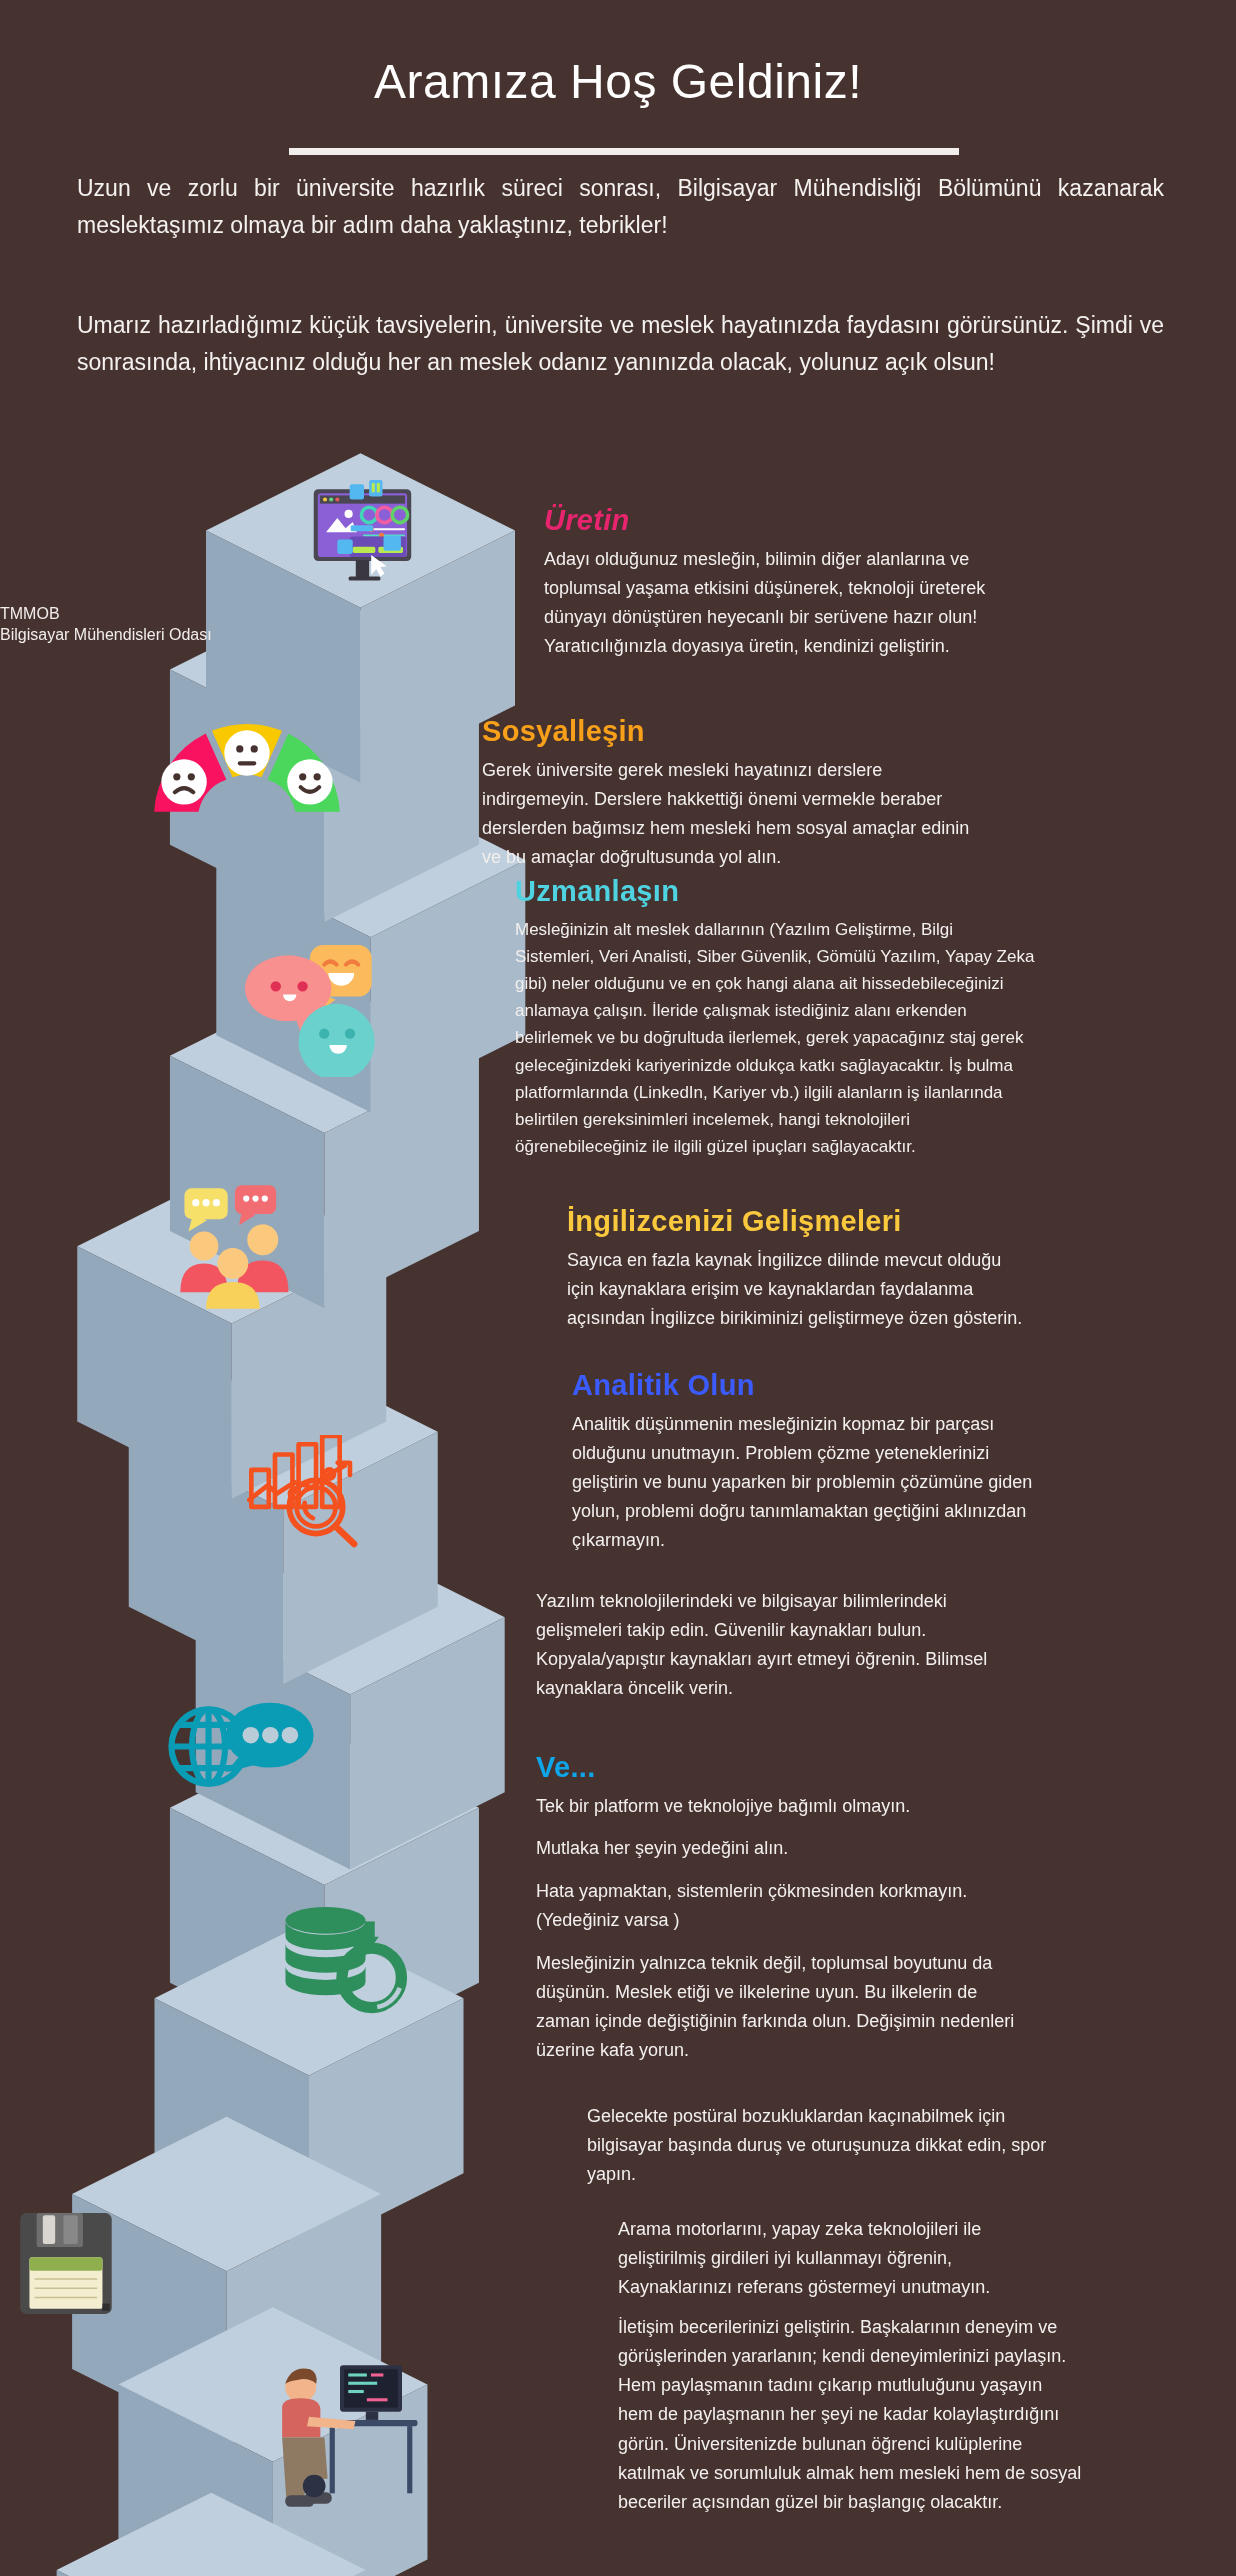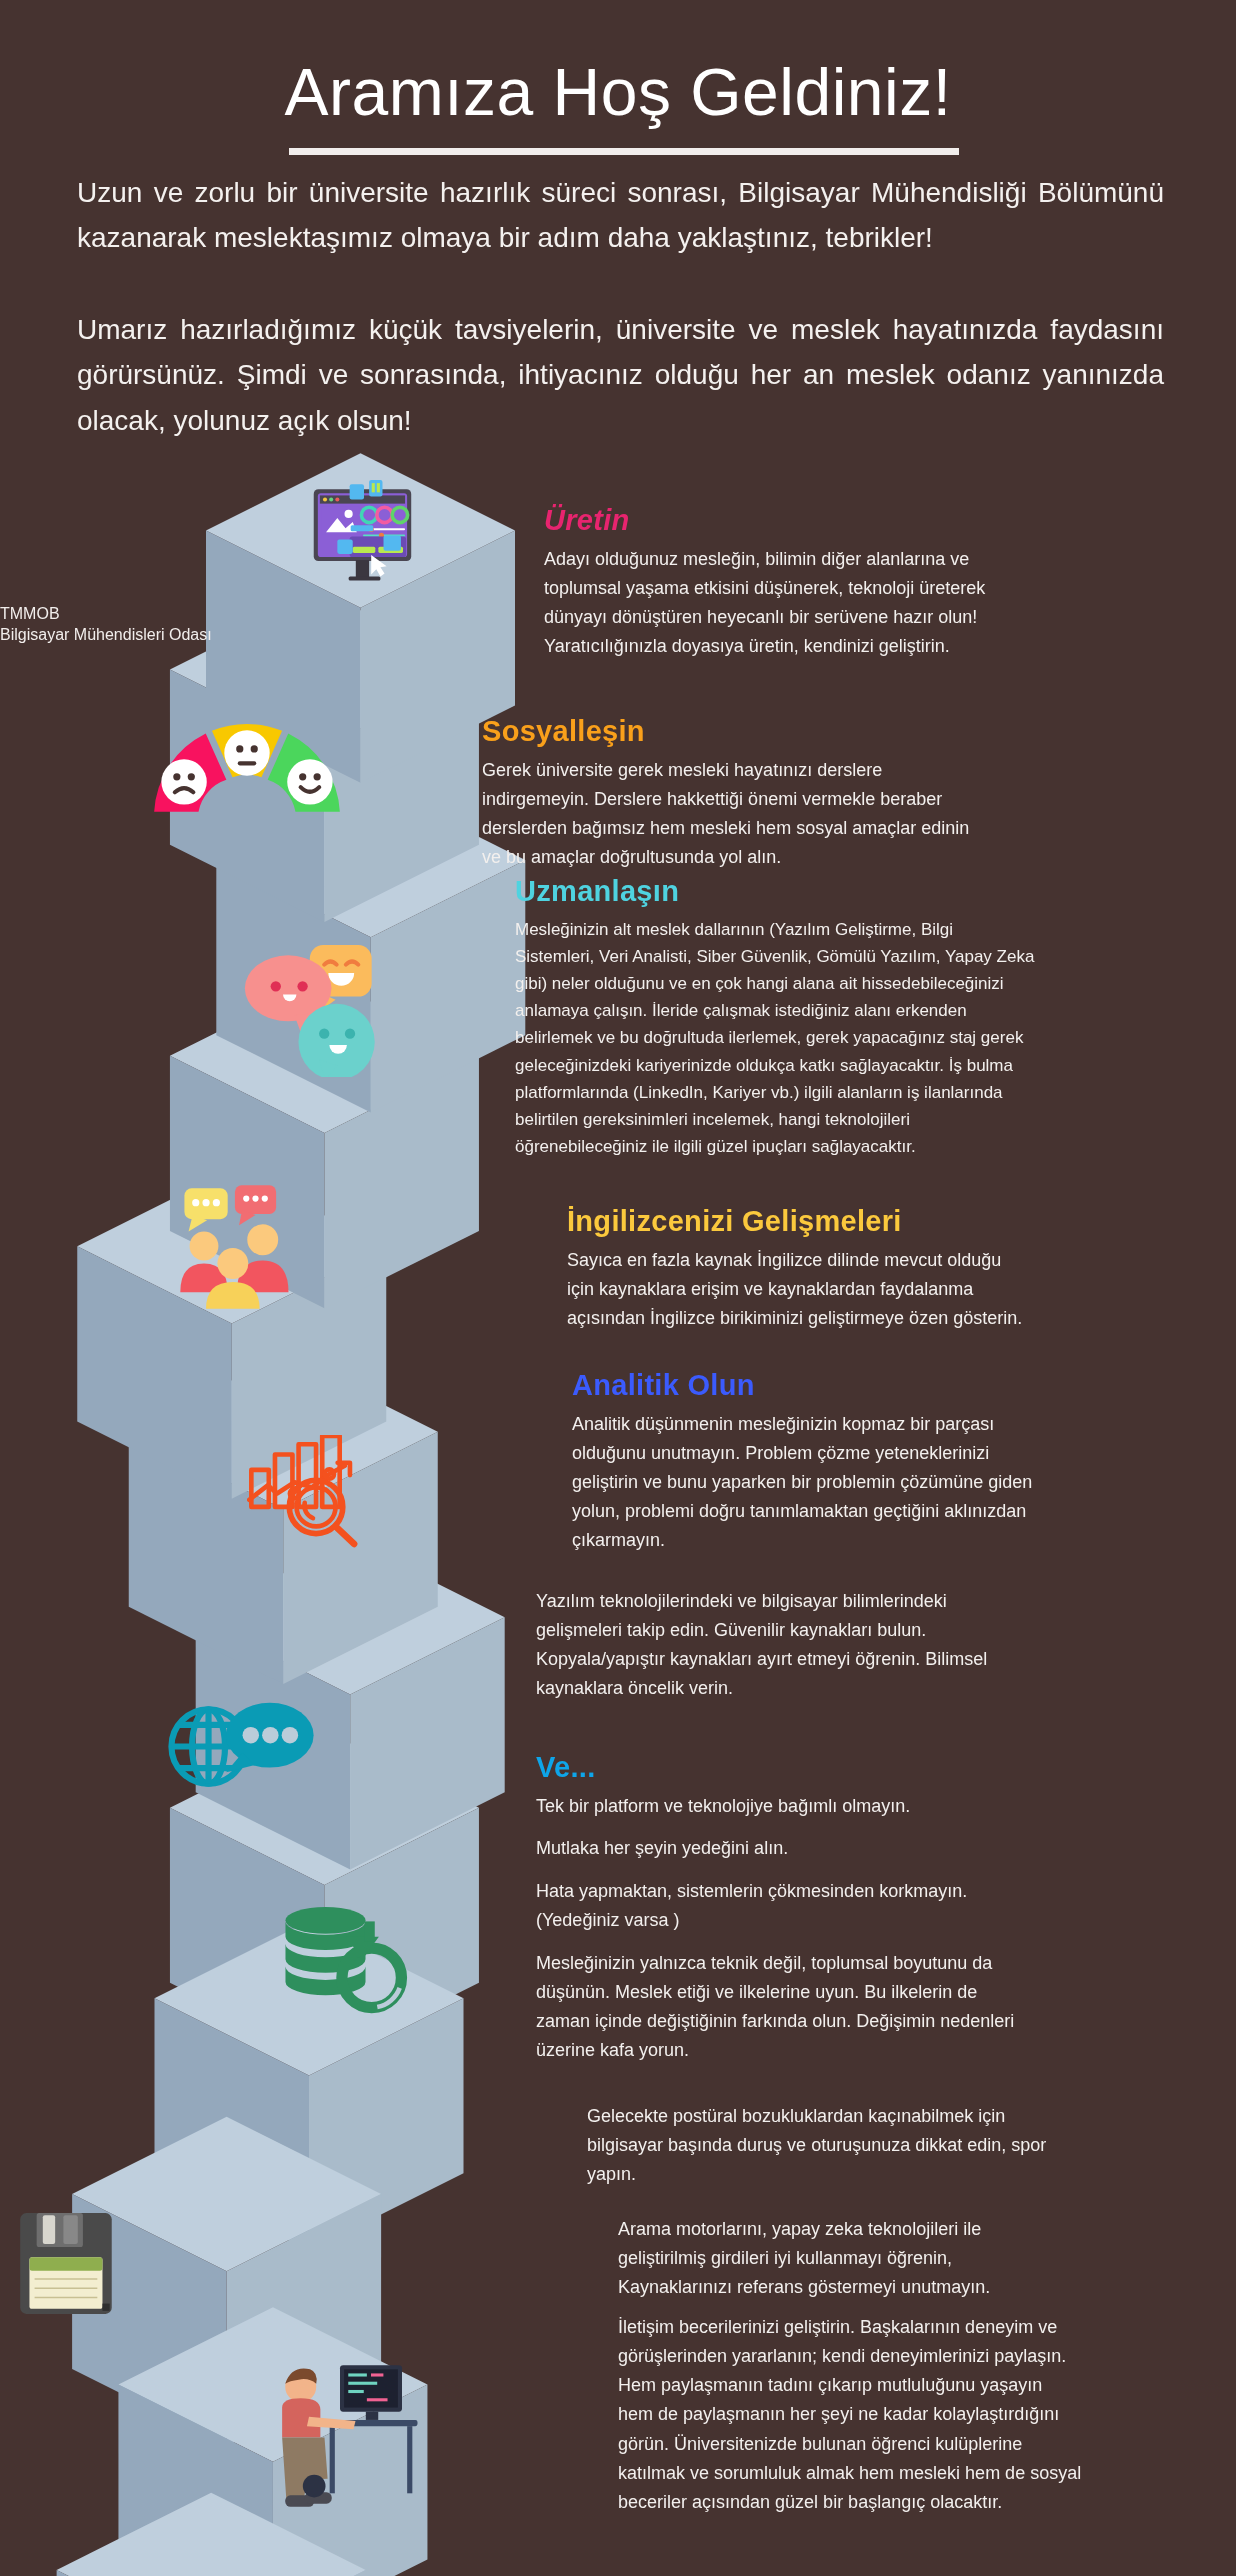--- a/index.html
+++ b/index.html
@@ -15,31 +15,31 @@
     background: #463330;
     overflow: hidden;
   }
 
   
   #header { position: absolute; top: 0; left: 0; width: 1236px; height: 464px; }
   #title {
     position: absolute; top: 54px; left: 0; width: 1236px;
     text-align: center;
     color: #ffffff;
-    font-size: 66px;
+    font-size: 48px;
     font-weight: 400;
     letter-spacing: 0.5px;
   }
   #title-rule {
     position: absolute; top: 148px; left: 289px;
     width: 670px; height: 6.7px; background: #f2eeec;
   }
   .intro-p {
     position: absolute; left: 77px; width: 1087px;
-    color: #f4f1ef; font-size: 28px; line-height: 1.62;
+    color: #f4f1ef; font-size: 23px; line-height: 1.62;
     text-align: justify; font-weight: 300;
   }
   #intro1 { top: 170px; }
   #intro2 { top: 307px; }
   #signature {
     position: absolute; top: 603px; left: 0; width: 1177px;
     text-align: left; color: #f2eeec; font-size: 16px; line-height: 1.32;
     font-weight: 300;
   }
   #signature .sig-line { display: block; }

